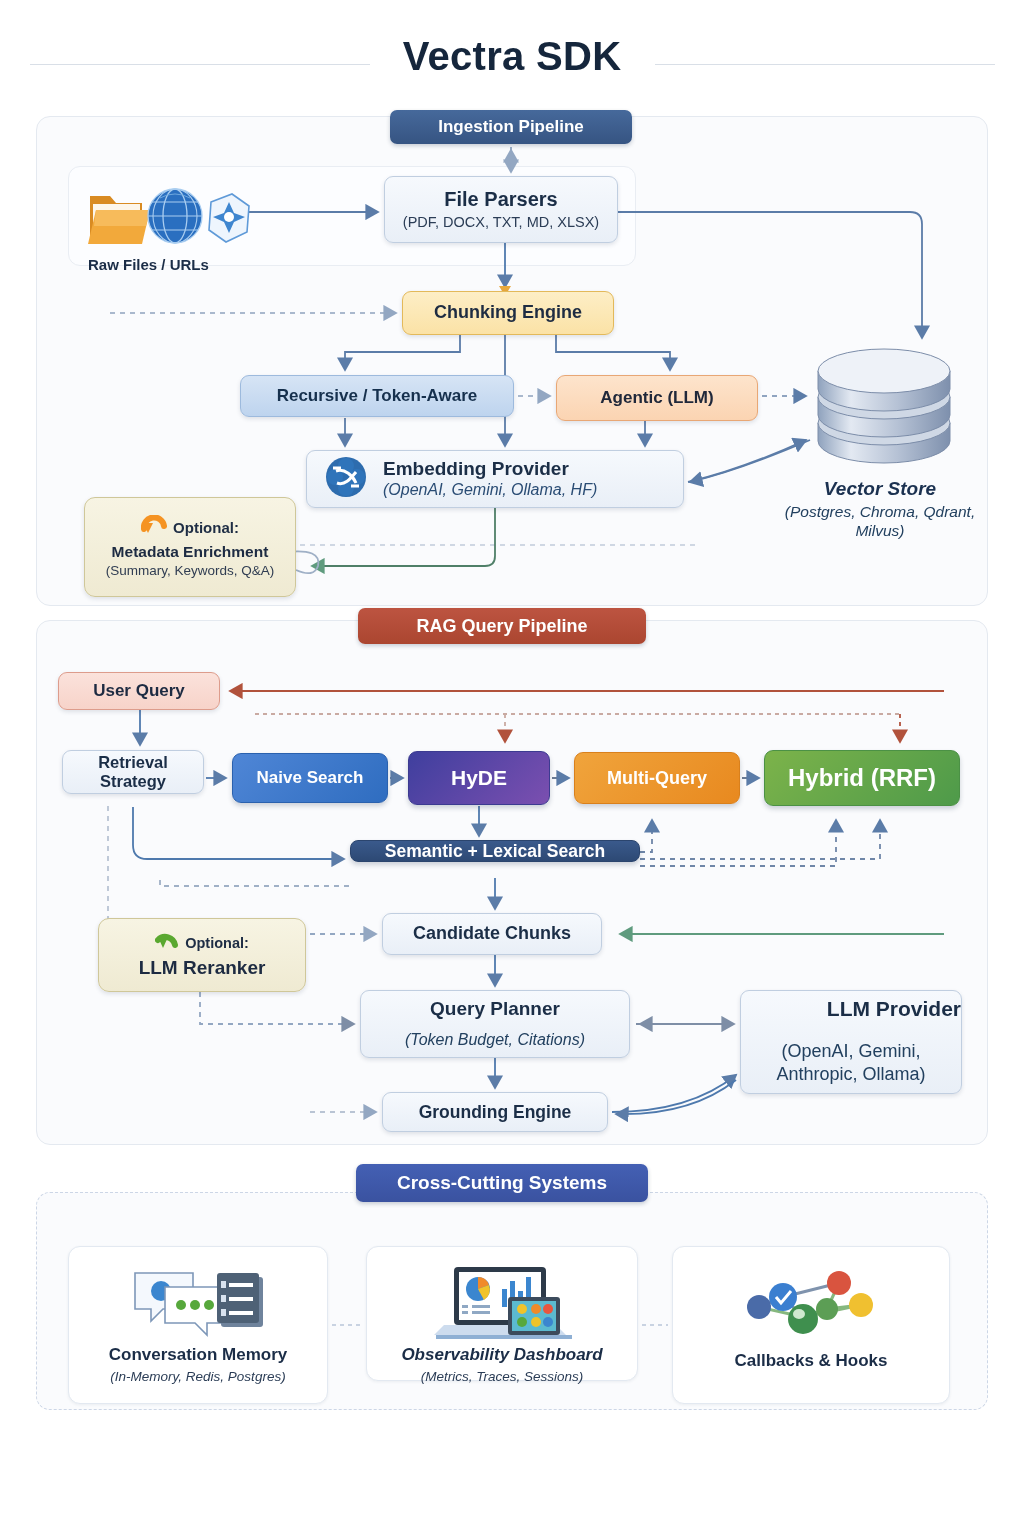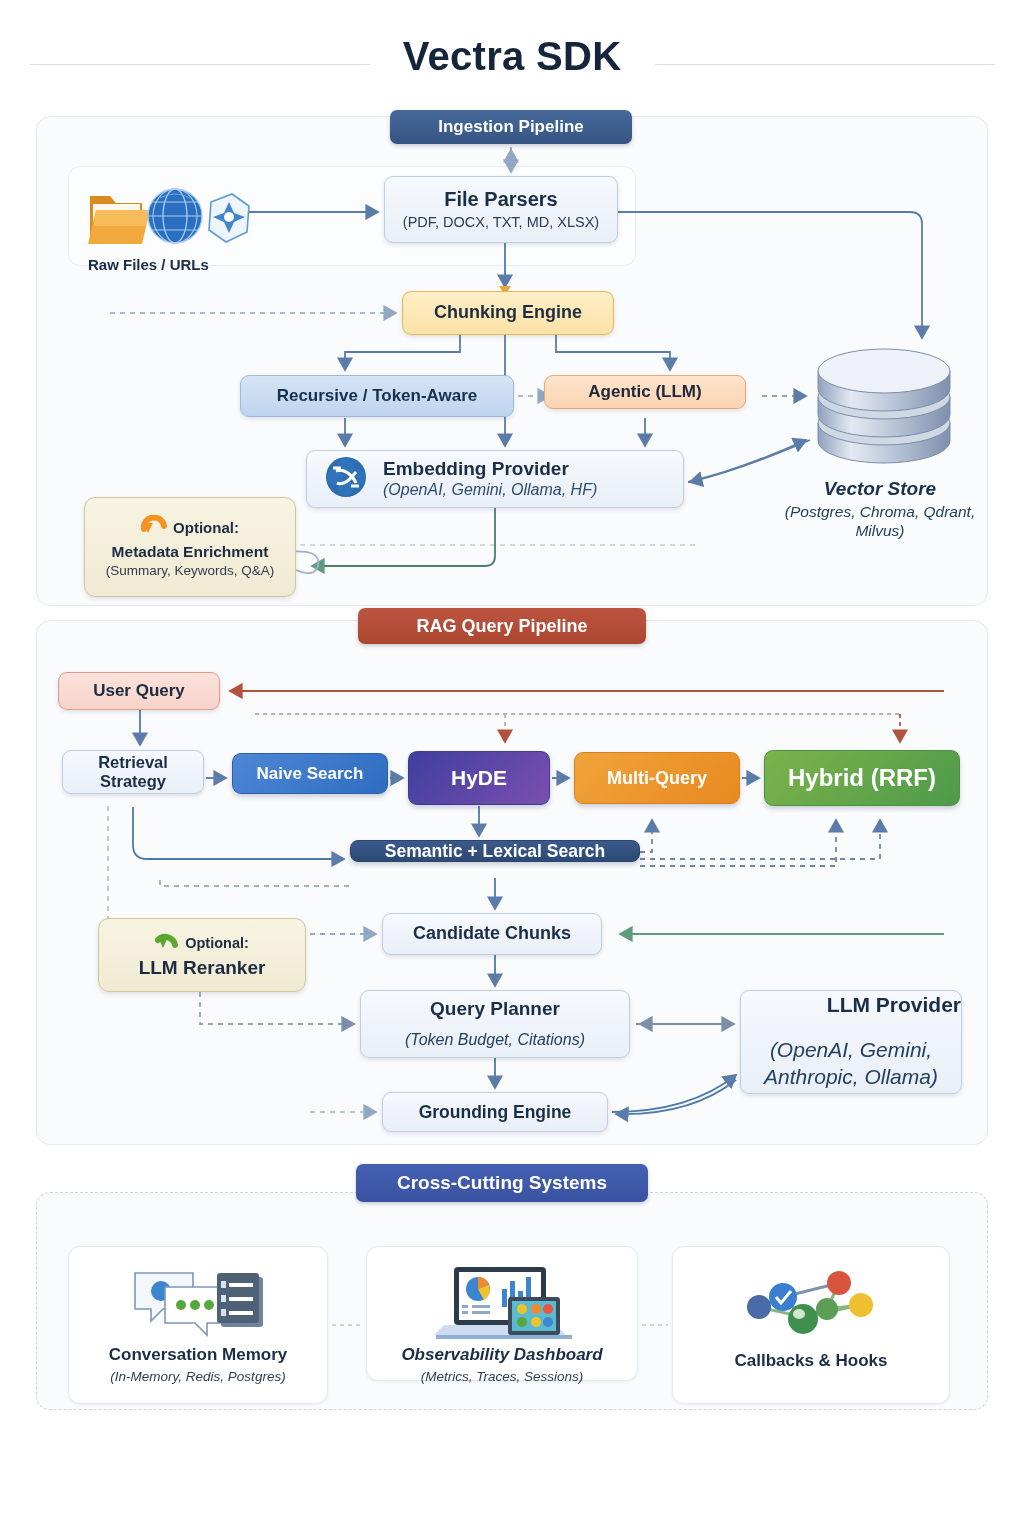--- a/index.html
+++ b/index.html
@@ -63,21 +63,21 @@
   #n-fileparsers .t2{font-size:14.5px;margin-top:3px;color:#2b3d56;}
 
   #lbl-rawfiles{left:88px;top:256px;font-size:15px;font-weight:bold;color:#1b2d47;}
 
   #n-chunking{left:402px;top:291px;width:212px;height:44px;}
   #n-chunking .t1{font-size:18px;}
 
   #n-recursive{left:240px;top:375px;width:274px;height:42px;}
   #n-recursive .t1{font-size:17px;}
 
-  #n-agentic{left:544px;top:375px;width:202px;height:34px;}
+  #n-agentic{left:556px;top:375px;width:202px;height:46px;}
   #n-agentic .t1{font-size:17px;}
 
   #n-embed{left:306px;top:450px;width:378px;height:58px;flex-direction:row;justify-content:flex-start;padding-left:18px;}
   #n-embed .txtwrap{display:flex;flex-direction:column;align-items:flex-start;margin-left:16px;}
   #n-embed .t1{font-size:19px;}
   #n-embed .t2{font-size:16px;font-style:italic;color:#2a4c74;margin-top:1px;}
 
   #n-meta{left:84px;top:497px;width:212px;height:100px;border-radius:11px;}
   #n-meta .opt{font-size:15px;font-weight:bold;color:#1e2d44;}
   #n-meta .t1{font-size:15.5px;margin-top:3px;}
@@ -90,21 +90,21 @@
 
   
   #n-userquery{left:58px;top:672px;width:162px;height:38px;}
   #n-userquery .t1{font-size:17px;}
 
   #n-retrieval{left:62px;top:750px;width:142px;height:44px;}
   #n-retrieval .t1{font-size:16.5px;}
 
   .strategy{border-radius:9px;display:flex;align-items:center;justify-content:center;
     color:#fff;font-weight:bold;text-align:center;box-shadow:0 3px 5px rgba(20,40,70,.2);}
-  #n-naive{left:232px;top:753px;width:156px;height:41px;font-size:17px;
+  #n-naive{left:232px;top:753px;width:156px;height:50px;font-size:17px;
     background:linear-gradient(135deg,#4f86d6,#2f6dc0);border:1px solid #2a61ae;}
   #n-hyde{left:408px;top:751px;width:142px;height:54px;font-size:21px;
     background:linear-gradient(135deg,#3f3f9e,#7b4fb0);border:1px solid #3c3b91;}
   #n-multiquery{left:574px;top:752px;width:166px;height:52px;font-size:18px;
     background:linear-gradient(135deg,#f0a43c,#e8891f);border:1px solid #d9801c;}
   #n-hybrid{left:764px;top:750px;width:196px;height:56px;font-size:24px;
     background:linear-gradient(135deg,#7cb34a,#4e9a4a);border:1px solid #4b9145;}
 
   #n-semlex{left:350px;top:840px;width:290px;height:22px;border-radius:8px;
     display:flex;align-items:center;justify-content:center;color:#fff;font-weight:bold;font-size:17.5px;
@@ -120,21 +120,21 @@
 
   #n-queryplanner{left:360px;top:990px;width:270px;height:68px;}
   #n-queryplanner .t1{font-size:19px;}
   #n-queryplanner .t2{font-size:16px;font-style:italic;color:#22405f;margin-top:10px;}
 
   #n-grounding{left:382px;top:1092px;width:226px;height:40px;}
   #n-grounding .t1{font-size:17.5px;}
 
   #n-llmprovider{left:740px;top:990px;width:222px;height:104px;align-items:flex-end;}
   #n-llmprovider .t1{font-size:21px;}
-  #n-llmprovider .t2{font-size:21px;font-style:italic;color:#22405f;line-height:1.3;margin-top:18px;}
+  #n-llmprovider .t2{font-size:18px;color:#22405f;line-height:1.3;margin-top:18px;}
 
   
   .xcard{border:1px solid #e3e9f1;border-radius:12px;background:#ffffff;
     box-shadow:0 1px 3px rgba(30,50,80,.07);
     display:flex;flex-direction:column;align-items:center;justify-content:flex-start;padding-top:14px;}
   #x1{left:68px;top:1246px;width:260px;height:158px;}
   #x2{left:366px;top:1246px;width:272px;height:135px;}
   #x3{left:672px;top:1246px;width:278px;height:158px;}
   .xcard .xt1{font-size:17px;font-weight:bold;color:#1b2d47;text-align:center;}
   .xcard .xt2{font-size:13.5px;font-style:italic;color:#2b3d56;margin-top:4px;text-align:center;}

